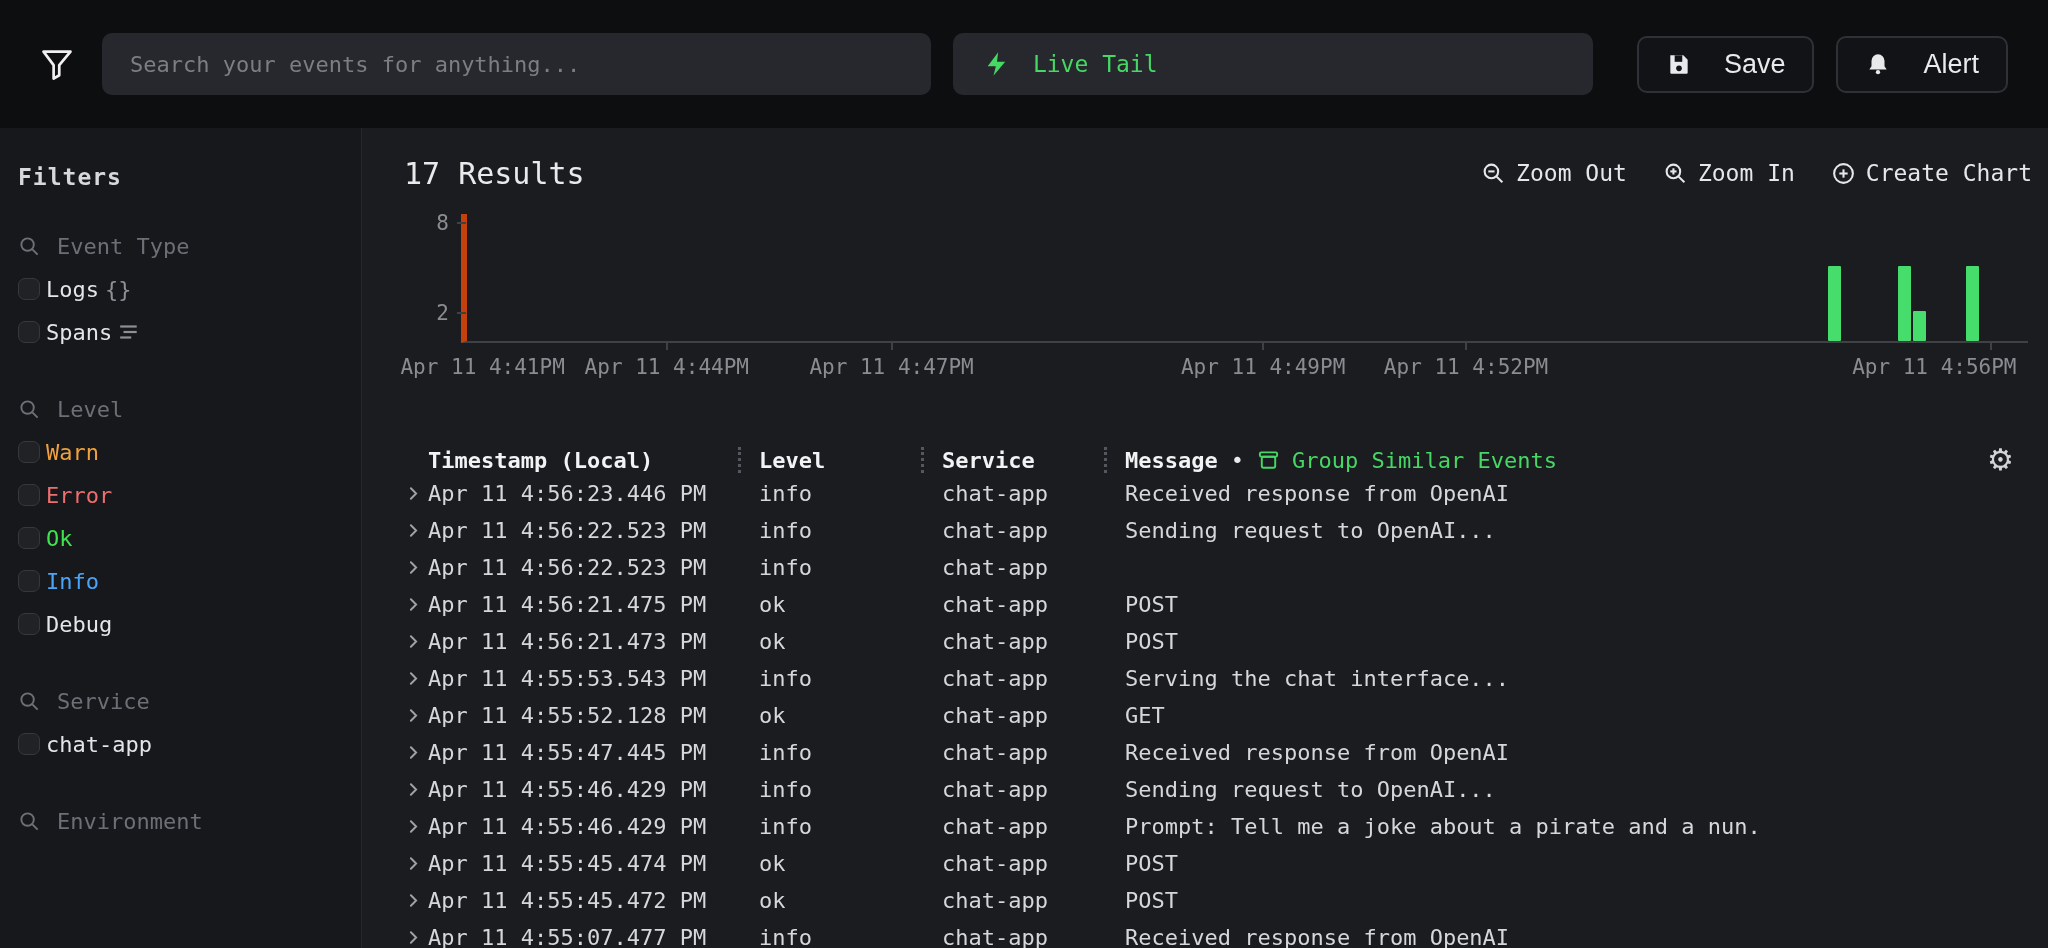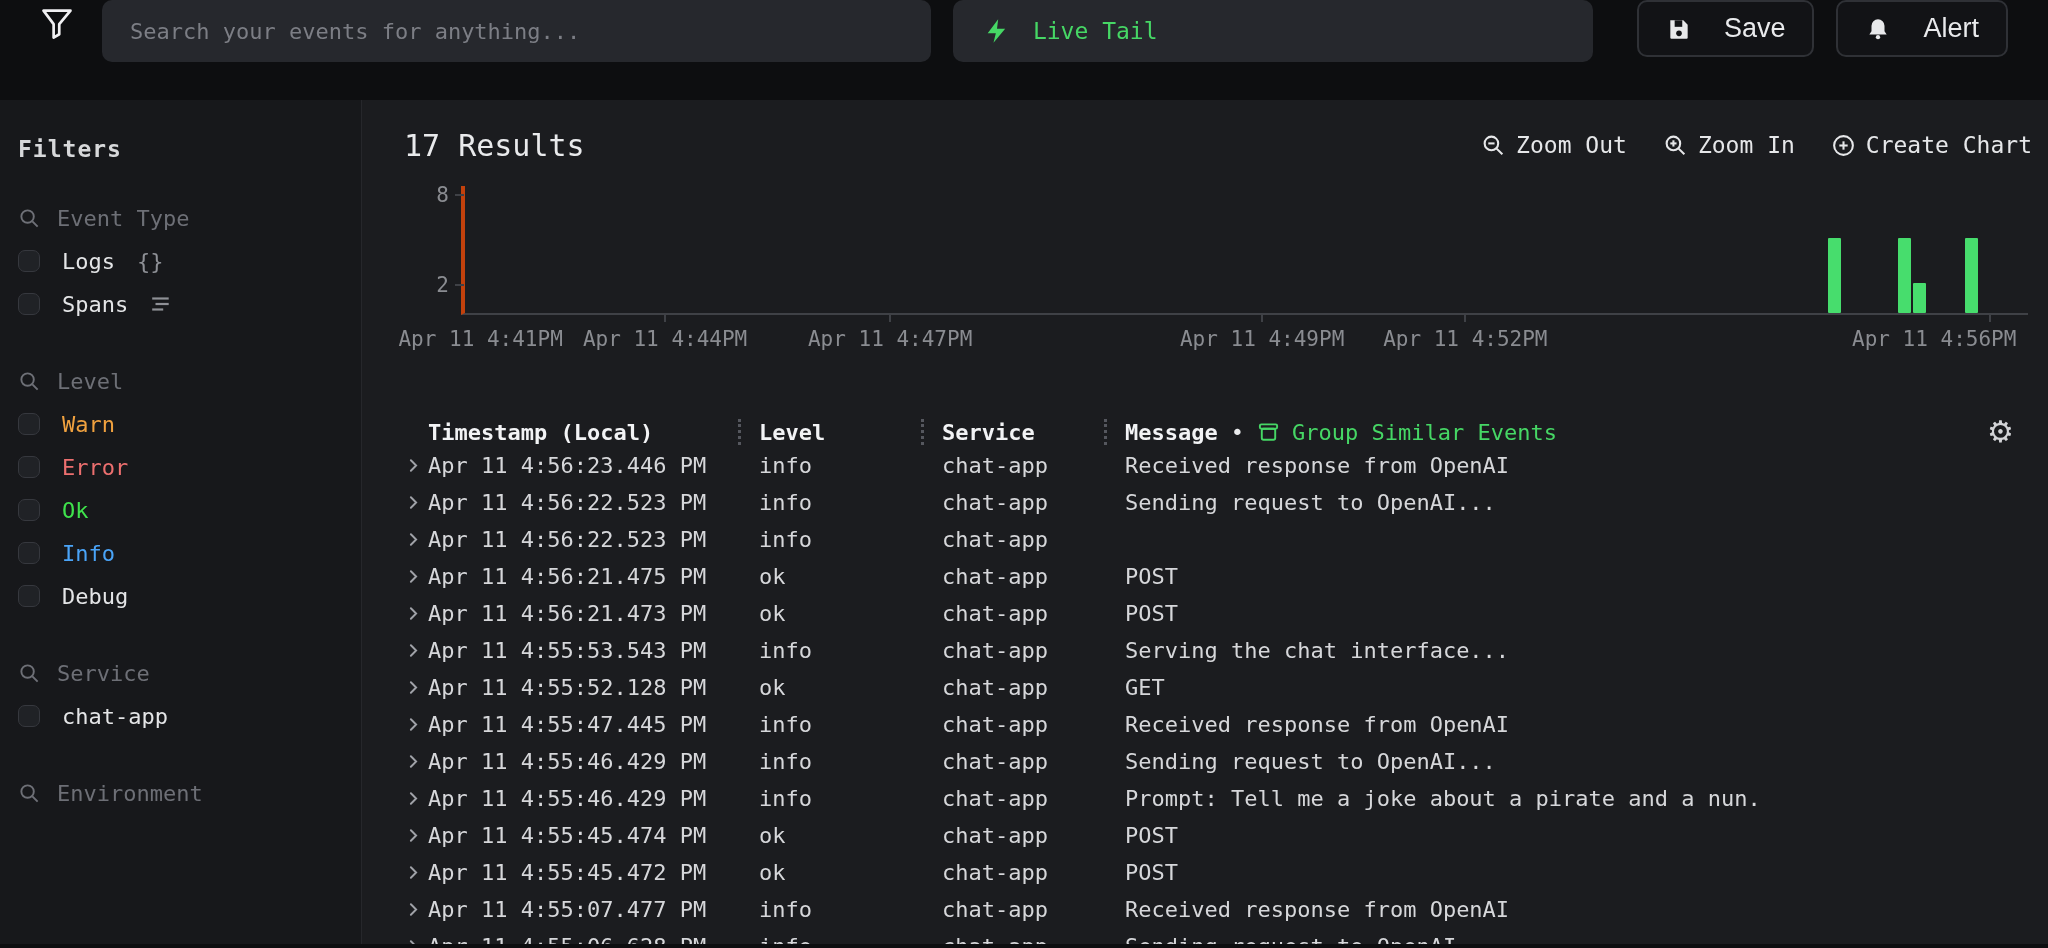--- a/index.html
+++ b/index.html
@@ -1,20 +1,20 @@
 <!DOCTYPE html>
 <html><head>
 <meta charset="utf-8">
 <style>
   * { margin:0; padding:0; box-sizing:border-box; }
   html,body { width:2048px; height:948px; overflow:hidden; background:#0d0e10;
     font-family:"DejaVu Sans Mono", monospace; }
 
   
-  .topbar { height:100px; display:flex; background:#0d0e10;
+  .topbar { height:128px; display:flex; align-items:center; background:#0d0e10;
     padding:0 40px 0 34px; gap:22px; }
   .funnel-btn { width:46px; height:46px; flex:none; display:flex; align-items:center;
     justify-content:center; cursor:pointer; }
   .search-input { width:873px; height:62px; background:#26282d; border:none; outline:none;
     border-radius:10px; color:#b9bbc0; font-family:"DejaVu Sans Mono",monospace;
     font-size:22px; padding:0 28px; }
   .search-input::placeholder { color:#7c7e85; }
   .live-tail { width:640px; height:62px; background:#26282d; border-radius:10px;
     display:flex; align-items:center; gap:22px; padding:0 30px; font-size:23px;
     cursor:pointer; flex:none; }
@@ -27,42 +27,42 @@
   .shell { display:flex; height:844px; }
 
   
   .sidebar { width:362px; flex:none; background:#17181b; border-right:1px solid #26272b;
     padding:36px 18px 0 18px; overflow:hidden; }
   .sidebar-title { font-weight:700; font-size:23px; color:#d7d8da; letter-spacing:1px; }
   .group { margin-top:44px; }
   .group + .group { margin-top:52px; }
   .group-header { display:flex; align-items:center; gap:16px; color:#6d6f76;
     font-size:22px; cursor:pointer; }
-  .filter-item { display:flex; align-items:center; gap:22px; margin-top:17px;
+  .filter-item { display:flex; align-items:center; gap:6px; margin-top:17px;
     height:26px; font-size:22px; cursor:pointer; }
   .cb { width:22px; height:22px; border-radius:7px; background:#202226;
     border:1px solid #36383e; flex:none; }
   .fi-suffix { color:#8e9096; }
   .empty-text { margin-top:26px; color:#b9bbbf; font-size:22px; }
 
   
   .main { flex:1; background:#1b1c1f; padding-top:28px; position:relative; overflow:hidden; }
   .results-row { display:flex; align-items:center; padding:0 16px 0 42px; height:34px; }
   .results-count { font-size:30px; color:#e9eaec; }
   .results-actions { margin-left:auto; display:flex; gap:36px; }
   .action { display:flex; align-items:center; gap:10px; font-size:23px; color:#e6e7e9;
     cursor:pointer; white-space:nowrap; }
 
   
   .chart { margin:24px 20px 0 0; display:flex; position:relative; }
   .ycol { width:99px; flex:none; position:relative; }
   .ylabel { position:absolute; right:12px; transform:translateY(-50%);
     color:#8a8c91; font-size:21px; }
   .plot { flex:1; height:129px; position:relative;
-    border-left:4px solid #c2410c; border-bottom:2px solid #3f4146; }
+    border-left:6px solid #c2410c; border-bottom:2px solid #3f4146; }
   .ytick { position:absolute; left:-10px; width:9px; height:2px; background:#3f4146; }
   .xtick { position:absolute; top:100%; width:2px; height:9px; background:#3f4146;
     transform:translateX(-50%); }
   .xlabel { position:absolute; top:calc(100% + 14px); transform:translateX(-50%);
     white-space:nowrap; color:#8a8c91; font-size:21px; }
   .bar { position:absolute; bottom:0; width:13px; border-radius:1px; }
   .xaxis-row { height:46px; }
 
   
   .table { margin-top:46px; }

